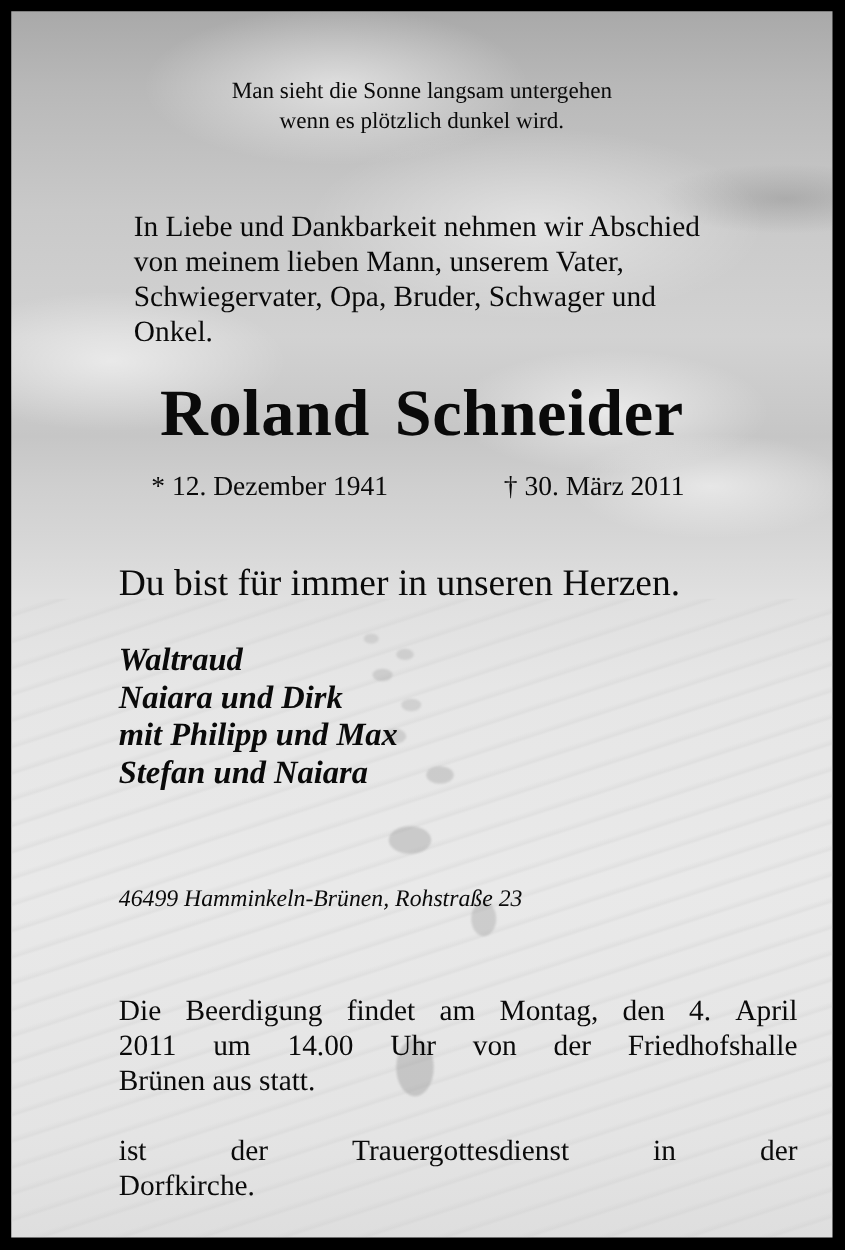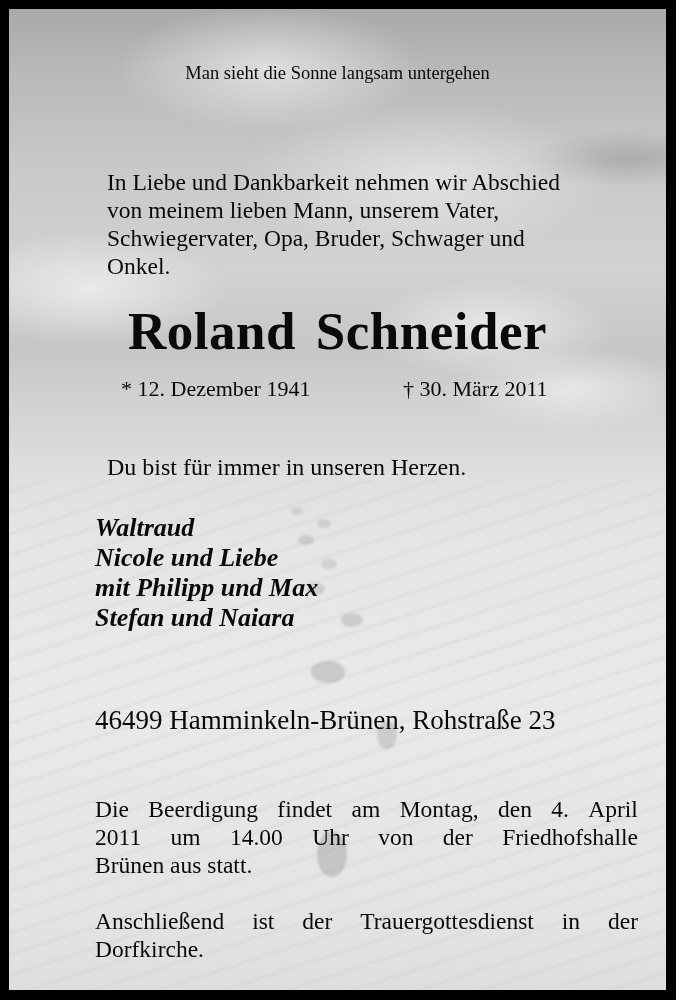--- a/index.html
+++ b/index.html
@@ -101,39 +101,40 @@
       left: 112px; top: 366px;
       width: 460px;
       font-size: 22px;
       line-height: 28px;
       white-space: nowrap;
     }
     .dates .born { position: absolute; left: 0; top: 0; }
     .dates .died { position: absolute; left: 282px; top: 0; }
     .farewell {
       position: absolute;
-      left: 98px; top: 444px;
-      font-size: 24px;
+      left: 86px; top: 444px;
+      font-size: 30px;
       line-height: 28px;
       white-space: nowrap;
     }
     .family {
       position: absolute;
       left: 86px; top: 504px;
       font-size: 26px;
       font-weight: bold;
       line-height: 30px;
     }
     .family div { white-space: nowrap; font-style: italic; }
     .address {
       position: absolute;
       left: 86px; top: 697px;
-      font-size: 27px;
-      line-height: 28px;
-      white-space: nowrap;
+      font-size: 19px;
+      line-height: 28px;
+      white-space: nowrap;
+      font-style: italic;
     }
     .funeral {
       position: absolute;
       left: 86px; top: 786px;
       width: 543px;
       font-size: 23.5px;
       line-height: 28px;
     }
     .justify-line {
       display: flex;
@@ -163,41 +164,42 @@
     <div class="footprint" style="left:298px;top:574px;width:18px;height:12px;opacity:0.5;"></div>
     <div class="footprint" style="left:332px;top:604px;width:22px;height:14px;opacity:0.55;"></div>
     <div class="footprint" style="left:302px;top:652px;width:34px;height:22px;opacity:0.6;"></div>
     <div class="footprint" style="left:368px;top:712px;width:20px;height:28px;opacity:0.55;"></div>
     <div class="footprint" style="left:308px;top:822px;width:30px;height:46px;opacity:0.65;"></div>
 
     <div class="content">
 
       <div class="verse">
         <div>Man sieht die Sonne langsam untergehen</div>
+        <div>wenn es plötzlich dunkel wird.</div>
       </div>
 
       <div class="intro">
         <div>In Liebe und Dankbarkeit nehmen wir Abschied</div>
         <div>von meinem lieben Mann, unserem Vater,</div>
         <div>Schwiegervater, Opa, Bruder, Schwager und</div>
         <div>Onkel.</div>
       </div>
 
       <div class="name">Roland Schneider</div>
 
       <div class="dates">
         <span class="born">* 12. Dezember 1941</span>
         <span class="died">† 30. März 2011</span>
       </div>
 
       <div class="farewell">Du bist für immer in unseren Herzen.</div>
 
       <div class="family">
         <div>Waltraud</div>
-        <div>Nicole und Liebe</div>
+        <div>Naiara und Dirk</div>
         <div>mit Philipp und Max</div>
         <div>Stefan und Naiara</div>
       </div>
 
       <div class="address">46499 Hamminkeln-Brünen, Rohstraße 23</div>
 
       <div class="funeral">
         <div class="justify-line">
           <span>Die</span>
           <span>Beerdigung</span>
@@ -215,21 +217,20 @@
           <span>Uhr</span>
           <span>von</span>
           <span>der</span>
           <span>Friedhofshalle</span>
         </div>
         <div class="plain-line">Brünen aus statt.</div>
       </div>
 
       <div class="service">
         <div class="justify-line">
-          <span>Anschließend</span>
           <span>ist</span>
           <span>der</span>
           <span>Trauergottesdienst</span>
           <span>in</span>
           <span>der</span>
         </div>
         <div class="plain-line">Dorfkirche.</div>
       </div>
 
     </div>

